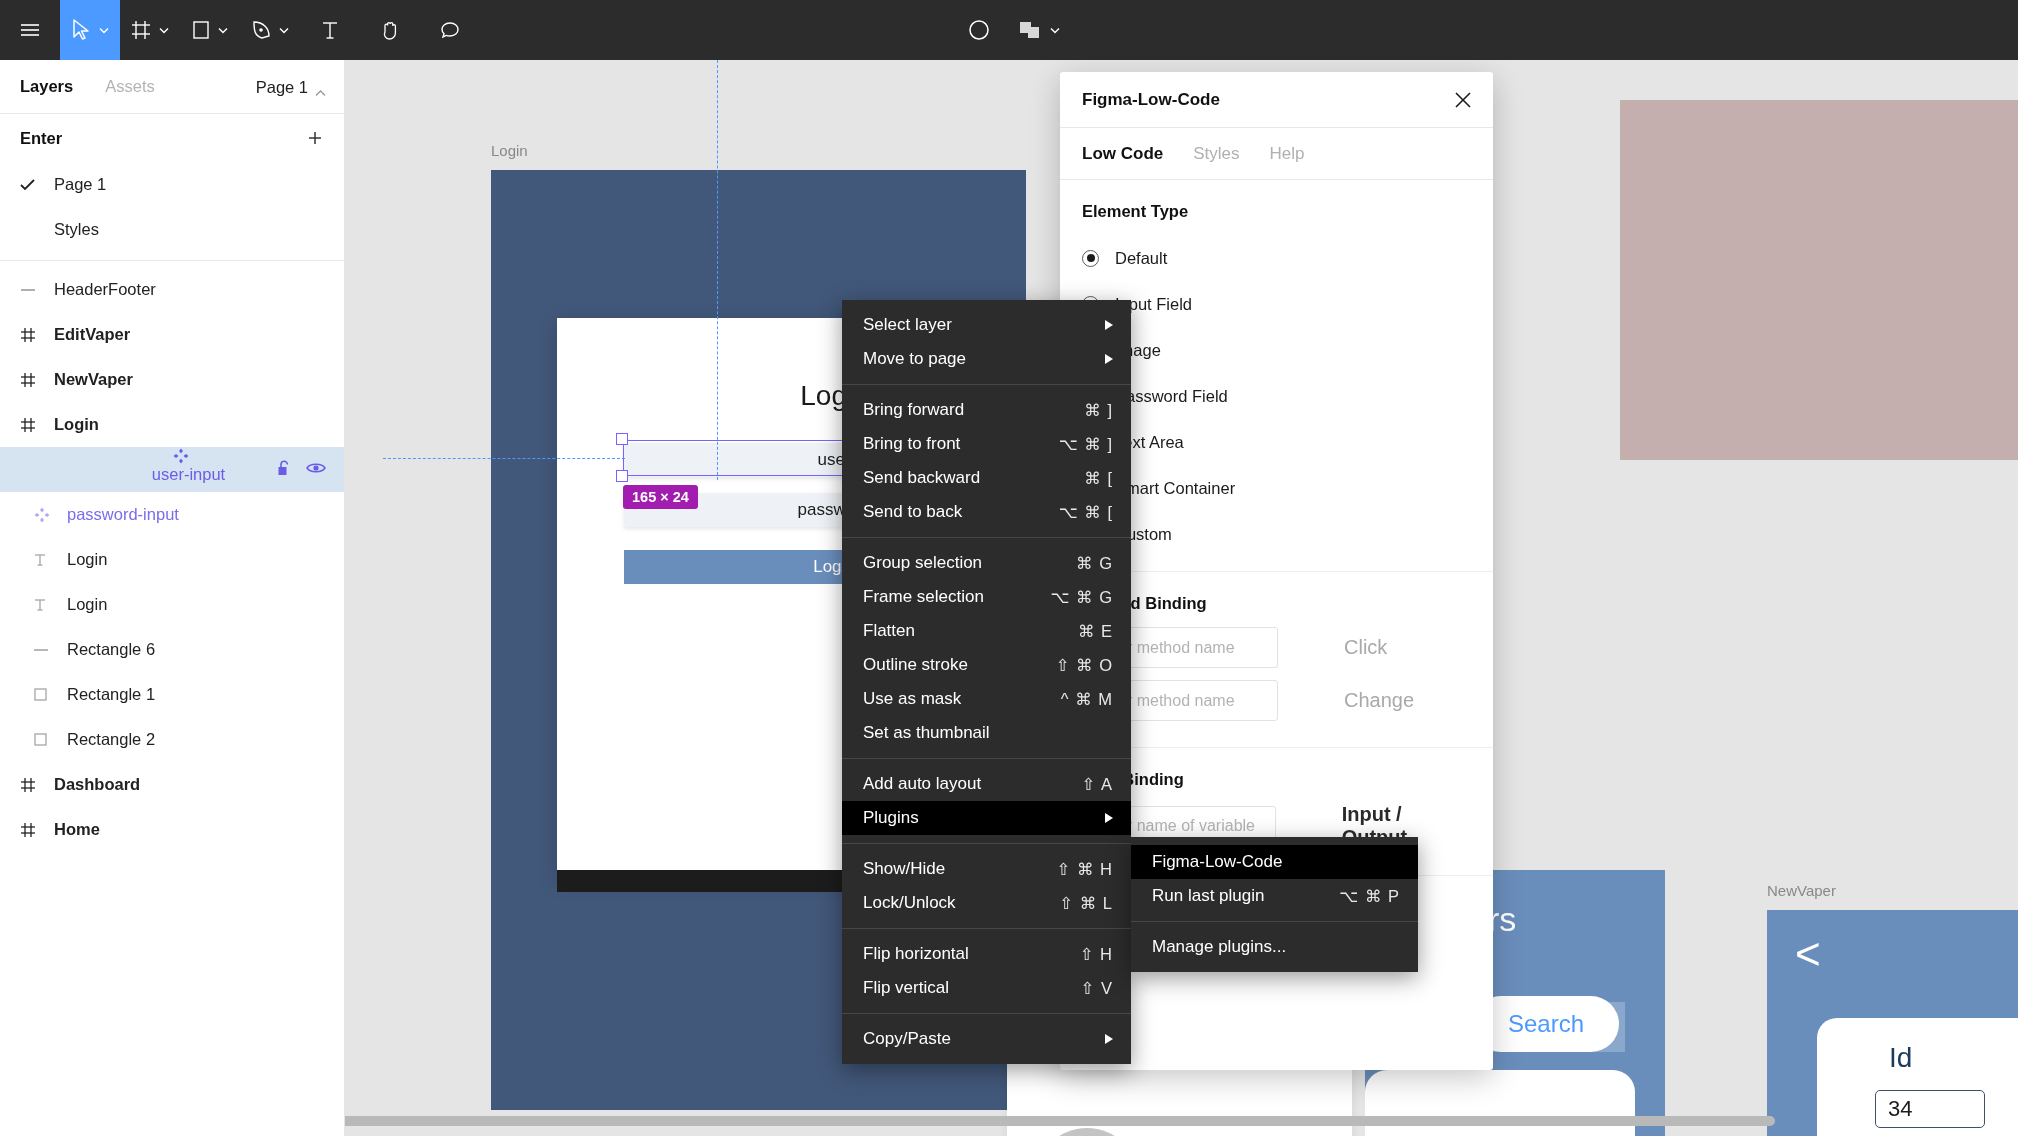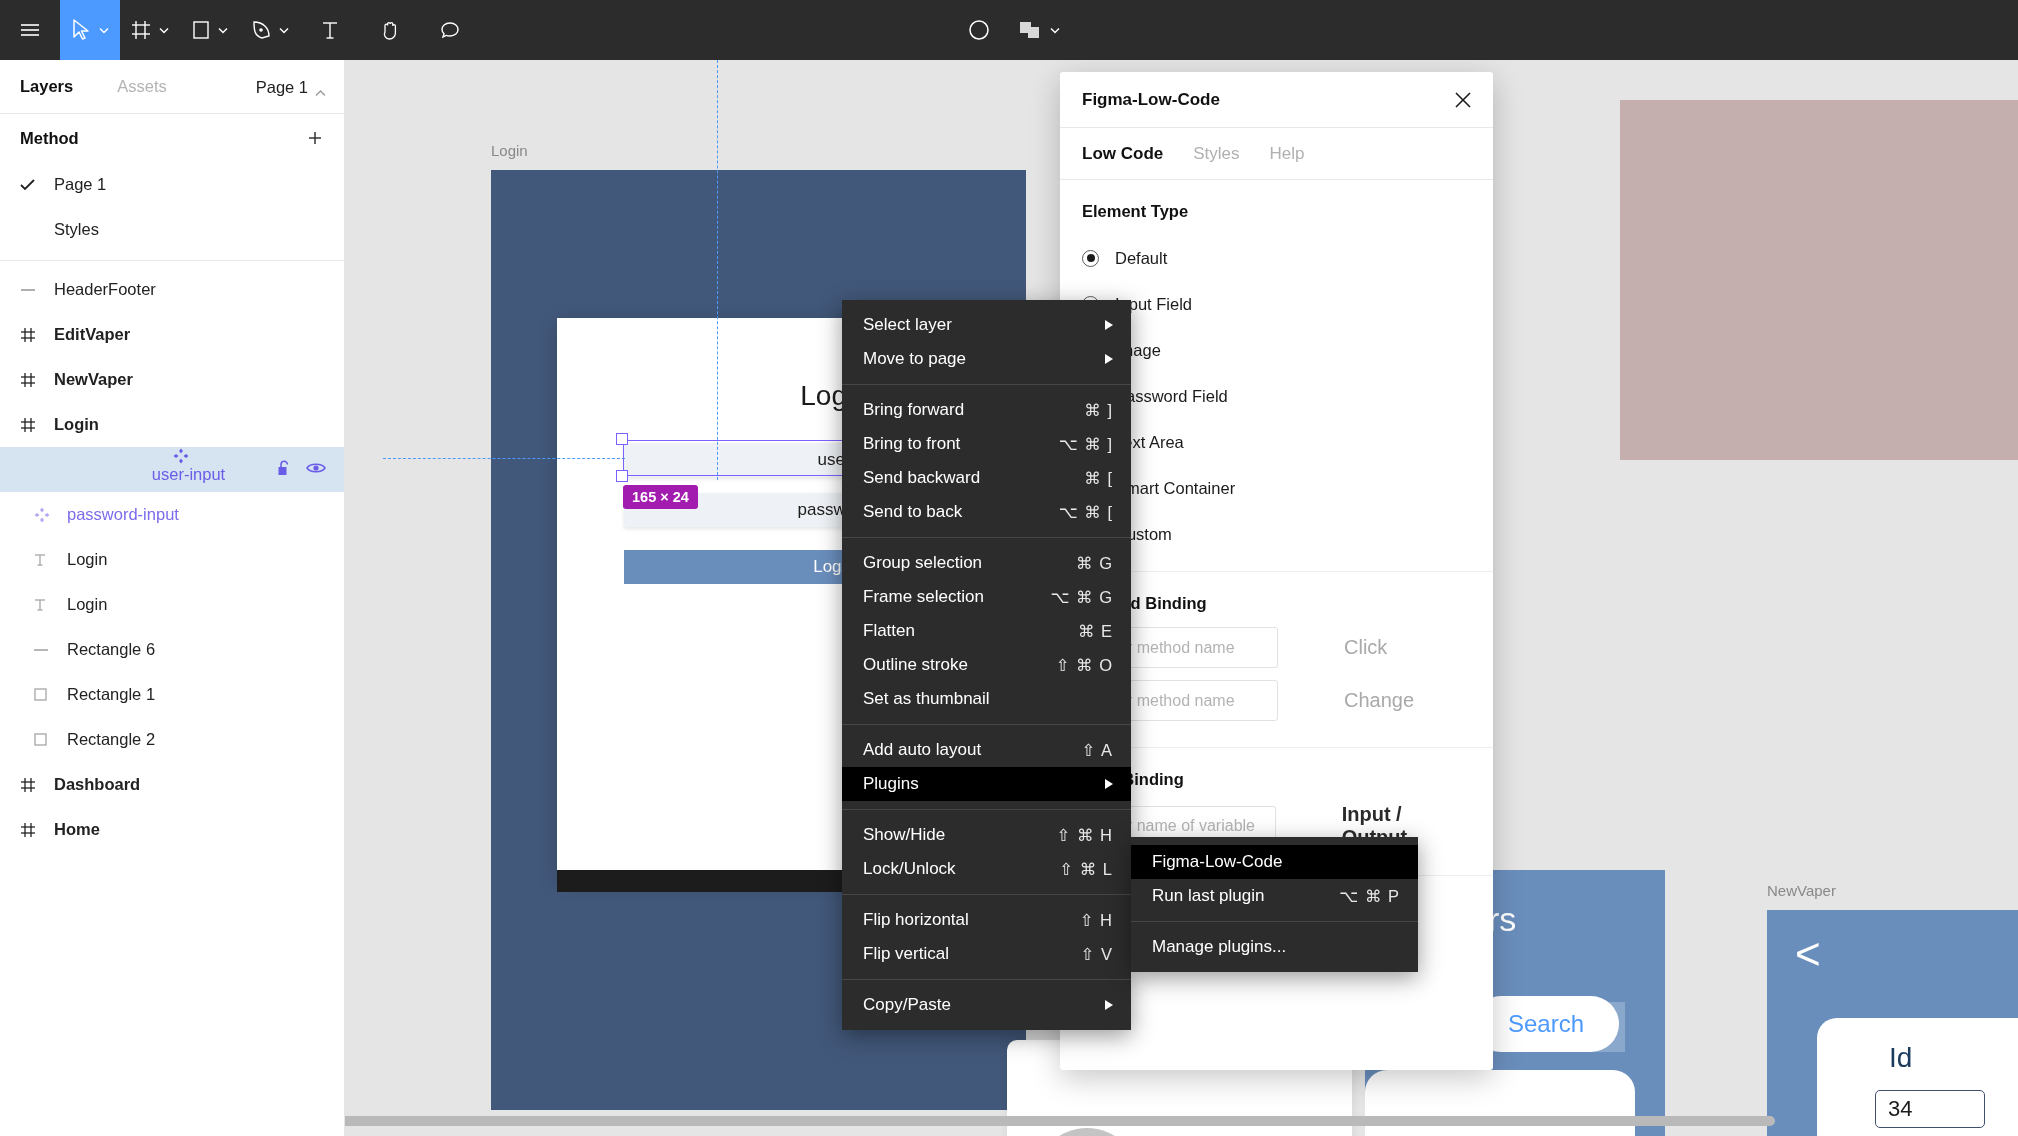--- a/index.html
+++ b/index.html
@@ -38,21 +38,20 @@
     position: absolute; top: 60px; left: 0;
     width: 345px; height: 1076px;
     background: #ffffff;
     border-right: 1px solid #e5e5e5;
     z-index: 40;
   }
   .sb-tabs {
     height: 54px; display: flex; align-items: center;
     padding: 0 20px; border-bottom: 1px solid #e8e8e8;
     position: relative;
-    gap: 12px;
   }
   .sb-tab { font-size: 16.5px; color: #b3b3b3; margin-right: 32px; }
   .sb-tab.active { color: #111; font-weight: bold; }
   .sb-page-sel {
     position: absolute; right: 18px; top: 50%; transform: translateY(-50%);
     display: flex; align-items: center; gap: 7px;
     font-size: 16.5px; color: #222;
   }
   .chev-up { width: 11px; height: 8px; }
 
@@ -461,21 +460,21 @@
         <span>Page 1</span>
         <span class="chev-up">
           <svg width="11" height="8" viewBox="0 0 11 8">
               <path d="M1 6 L5.5 1.5 L10 6" fill="none" stroke="#999" stroke-width="1.3"></path>
             </svg>
         </span>
       </div>
     </div>
 
     <div class="sb-section-hdr">
-      <span class="lbl">Method</span>
+      <span class="lbl">Enter</span>
       <span class="sb-plus">
         <svg width="18" height="18" viewBox="0 0 18 18">
             <g stroke="#333" stroke-width="1.5">
               <line x1="9" y1="3" x2="9" y2="15"></line>
               <line x1="3" y1="9" x2="15" y2="9"></line>
             </g>
           </svg>
       </span>
     </div>
 
@@ -817,20 +816,24 @@
     </div>
     <div class="ctx-item">
       <span class="lbl">Flatten</span>
       <span class="sc">⌘ E</span>
     </div>
     <div class="ctx-item">
       <span class="lbl">Outline stroke</span>
       <span class="sc">⇧ ⌘ O</span>
     </div>
     <div class="ctx-item">
+      <span class="lbl">Use as mask</span>
+      <span class="sc">^ ⌘ M</span>
+    </div>
+    <div class="ctx-item">
       <span class="lbl">Set as thumbnail</span>
     </div>
     <div class="ctx-sep"></div>
 
     <div class="ctx-item">
       <span class="lbl">Add auto layout</span>
       <span class="sc">⇧ A</span>
     </div>
     <div class="ctx-item hl">
       <span class="lbl">Plugins</span>

